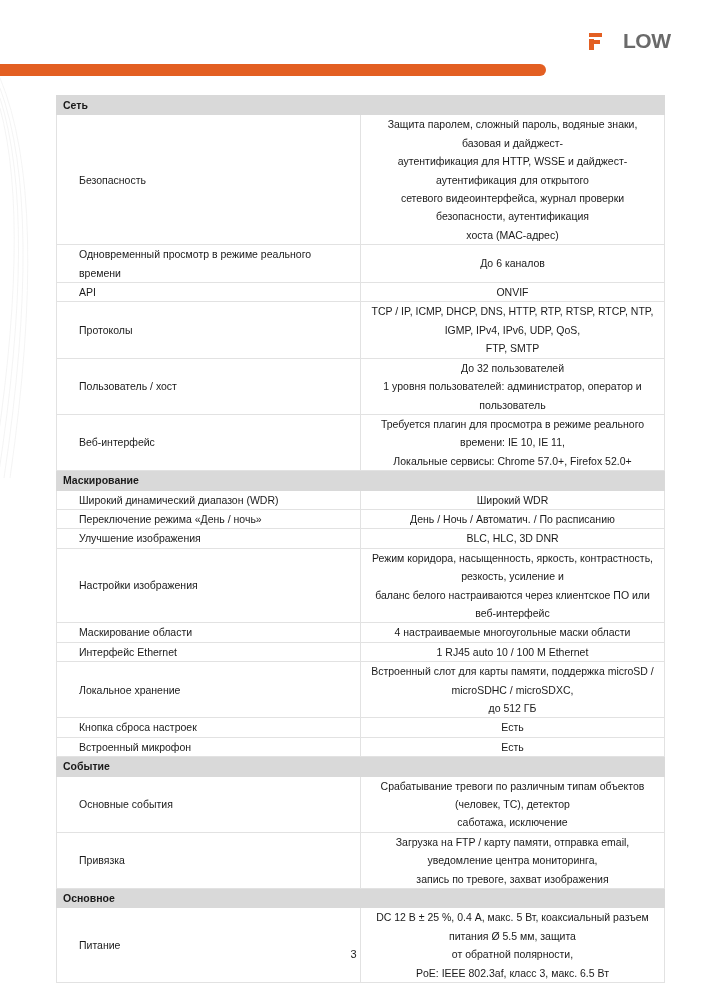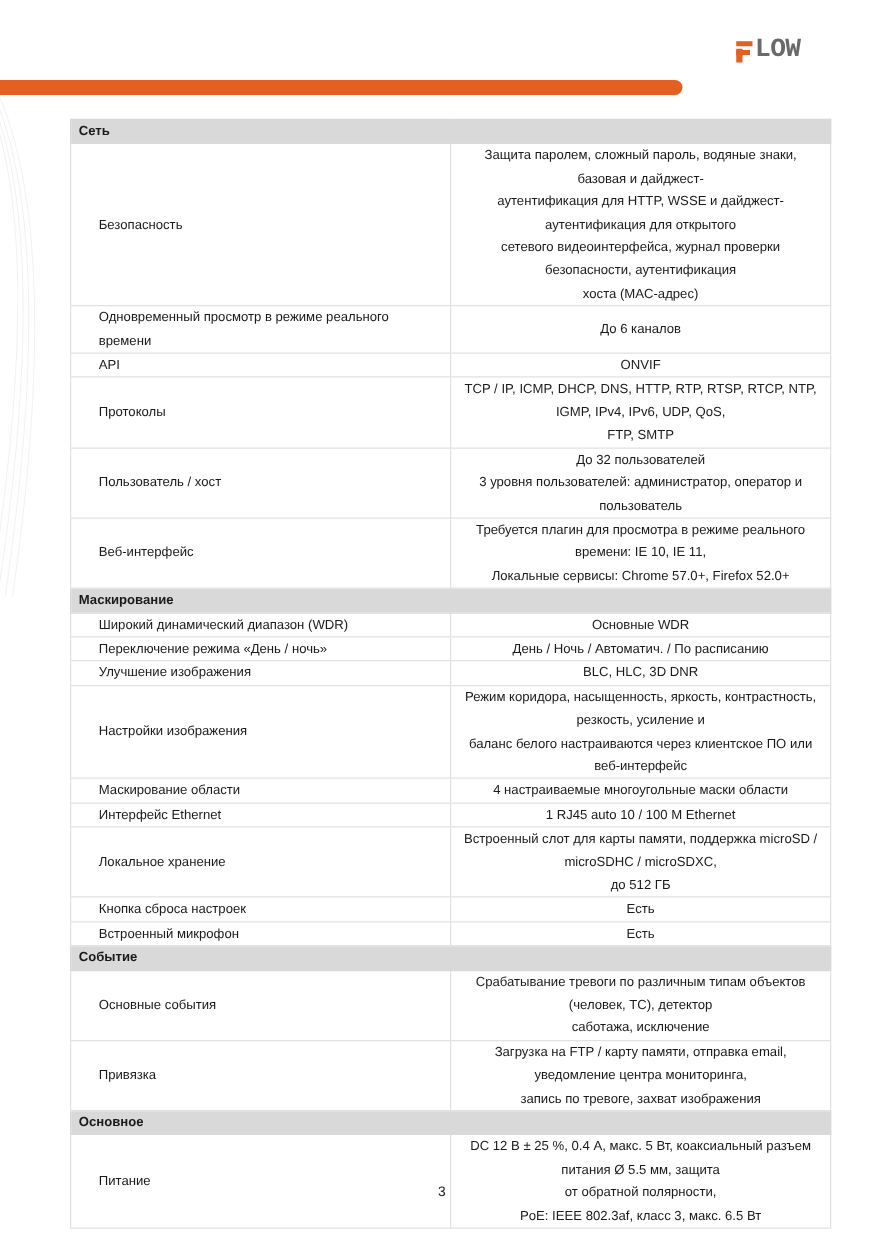--- a/index.html
+++ b/index.html
@@ -3,21 +3,21 @@
   <meta charset="utf-8">
   <style>
     html, body { margin: 0; padding: 0; background: #ffffff; }
     body { width: 707px; height: 1000px; position: relative; overflow: hidden;
            font-family: "Liberation Sans", "DejaVu Sans", sans-serif; color: #1a1a1a; }
     .logo { position: absolute; left: 589px; top: 29px; height: 22px; display: flex; align-items: center; }
     .logo-mark { display: inline-block; width: 14px; height: 18px; position: relative; margin-right: 1px; }
     .logo-mark .bar-top { position: absolute; left: 0; top: 2px; width: 13px; height: 4px; background: #e35f22; }
     .logo-mark .bar-stem { position: absolute; left: 0; top: 8px; width: 5px; height: 11px; background: #e35f22; }
     .logo-mark .bar-mid { position: absolute; left: 0; top: 9px; width: 11px; height: 4px; background: #e35f22; }
-    .logo-text { font-family: Liberation Mono, monospace; font-weight: bold; font-size: 21px; color: #6a6a6a; letter-spacing: -0.5px; line-height: 1; }
+    .logo-text { font-family: Liberation Sans, sans-serif; font-weight: bold; font-size: 21px; color: #6a6a6a; letter-spacing: -0.5px; line-height: 1; margin-left: 19px; }
     .accent-bar { position: absolute; left: 0; top: 64px; width: 546px; height: 12px; background: #e35f22; border-radius: 0 6px 6px 0; }
     .deco { position: absolute; left: 0; top: 78px; width: 60px; height: 400px; }
     .specs { position: absolute; left: 56px; top: 95px; width: 609px; border-collapse: collapse; table-layout: fixed; }
     .specs td { border: 1px solid #e2e2e2; font-size: 10.5px; line-height: 18.4px; padding: 0 6px; vertical-align: middle; }
     .specs td.label { width: 156px; padding-left: 22px; }
     .specs tr.section td { background: #d9d9d9; font-weight: bold; height: 18px; border-color: #d9d9d9; margin-top: 18px; }
     .specs td.value .line { display: block; text-align: center; }
     .page-num { position: absolute; top: 948px; left: 0; width: 707px; text-align: center; font-size: 11px; color: #222; }
   </style>
 </head>
@@ -73,37 +73,37 @@
         <td class="label">Протоколы</td>
         <td class="value">
           <span class="line">TCP / IP, ICMP, DHCP, DNS, HTTP, RTP, RTSP, RTCP, NTP, IGMP, IPv4, IPv6, UDP, QoS,</span>
           <span class="line">FTP, SMTP</span>
         </td>
       </tr>
       <tr>
         <td class="label">Пользователь / хост</td>
         <td class="value">
           <span class="line">До 32 пользователей</span>
-          <span class="line">3 уровня пользователей: администратор, оператор и пользователь</span>
+          <span class="line">1 уровня пользователей: администратор, оператор и пользователь</span>
         </td>
       </tr>
       <tr>
         <td class="label">Веб-интерфейс</td>
         <td class="value">
           <span class="line">Требуется плагин для просмотра в режиме реального времени: IE 10, IE 11,</span>
           <span class="line">Локальные сервисы: Chrome 57.0+, Firefox 52.0+</span>
         </td>
       </tr>
       <tr class="section">
         <td colspan="2">Маскирование</td>
       </tr>
       <tr>
         <td class="label">Широкий динамический диапазон (WDR)</td>
         <td class="value">
-          <span class="line">Основные WDR</span>
+          <span class="line">Широкий WDR</span>
         </td>
       </tr>
       <tr>
         <td class="label">Переключение режима «День / ночь»</td>
         <td class="value">
           <span class="line">День / Ночь / Автоматич. / По расписанию</span>
         </td>
       </tr>
       <tr>
         <td class="label">Улучшение изображения</td>

